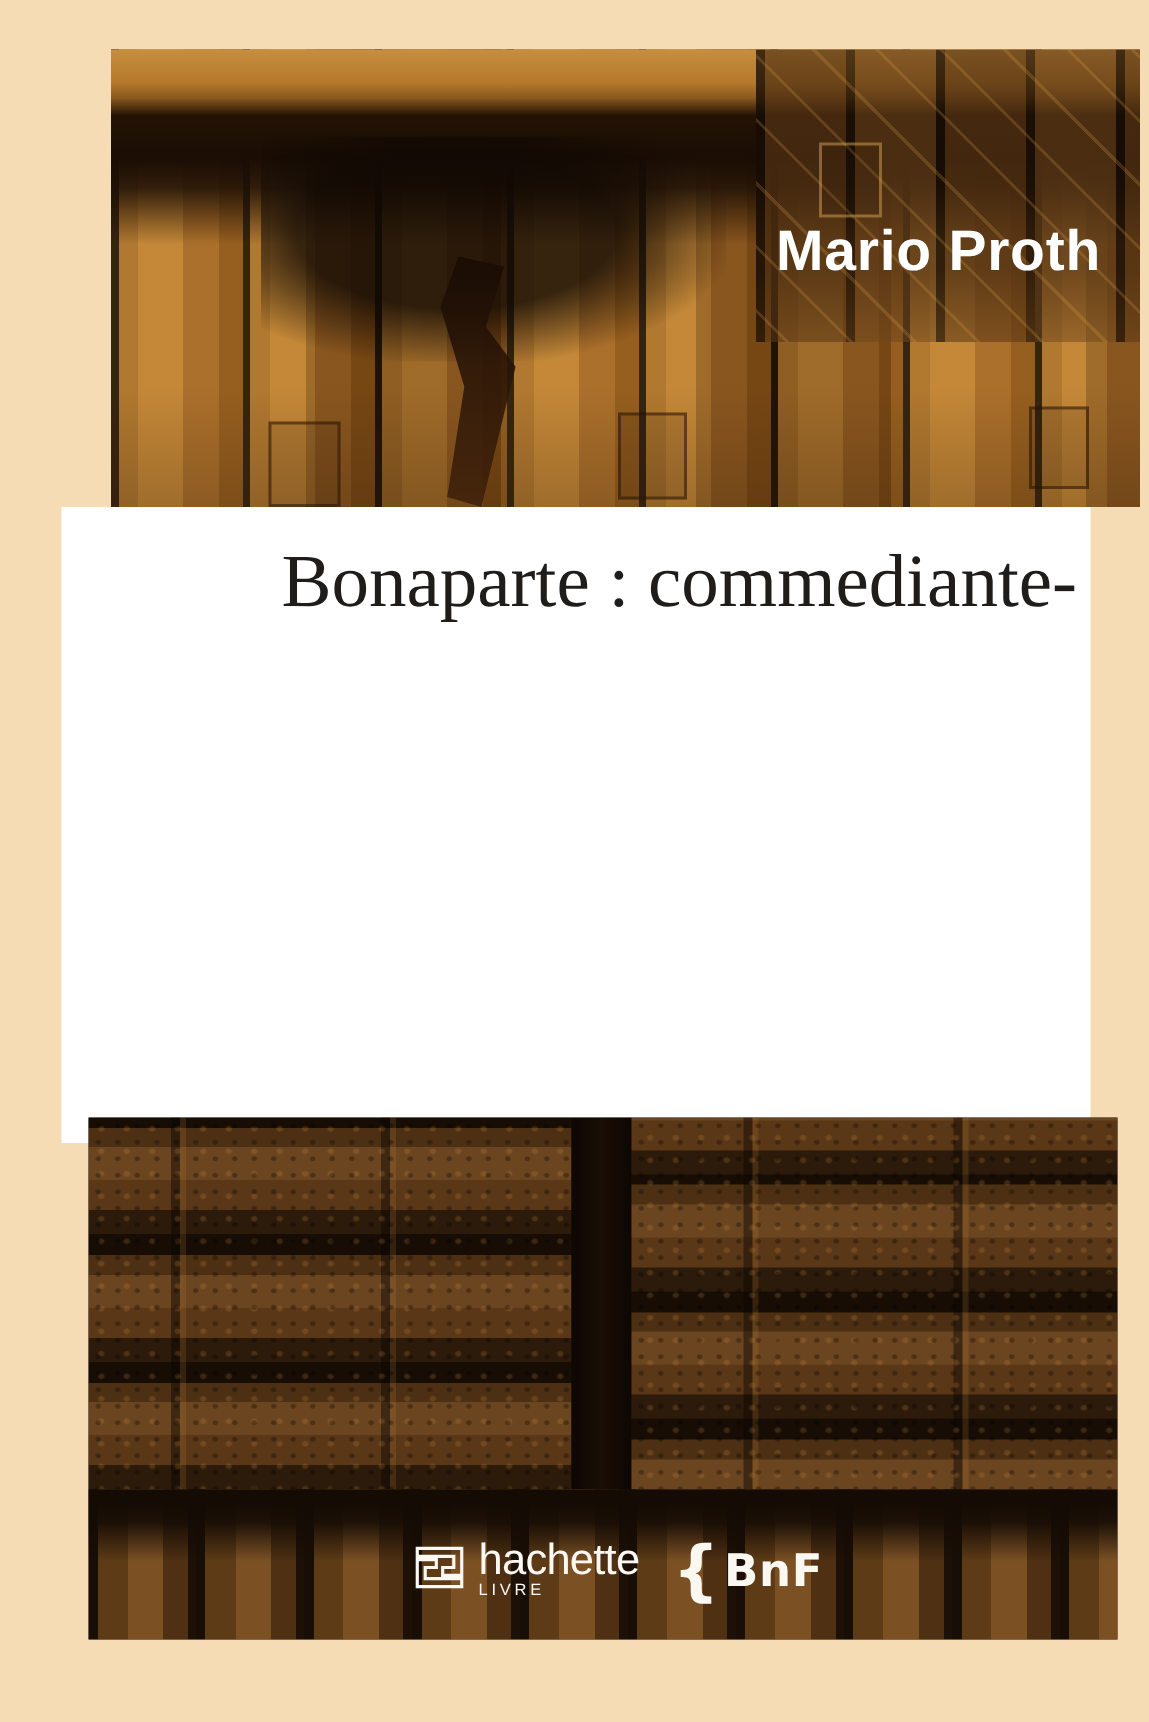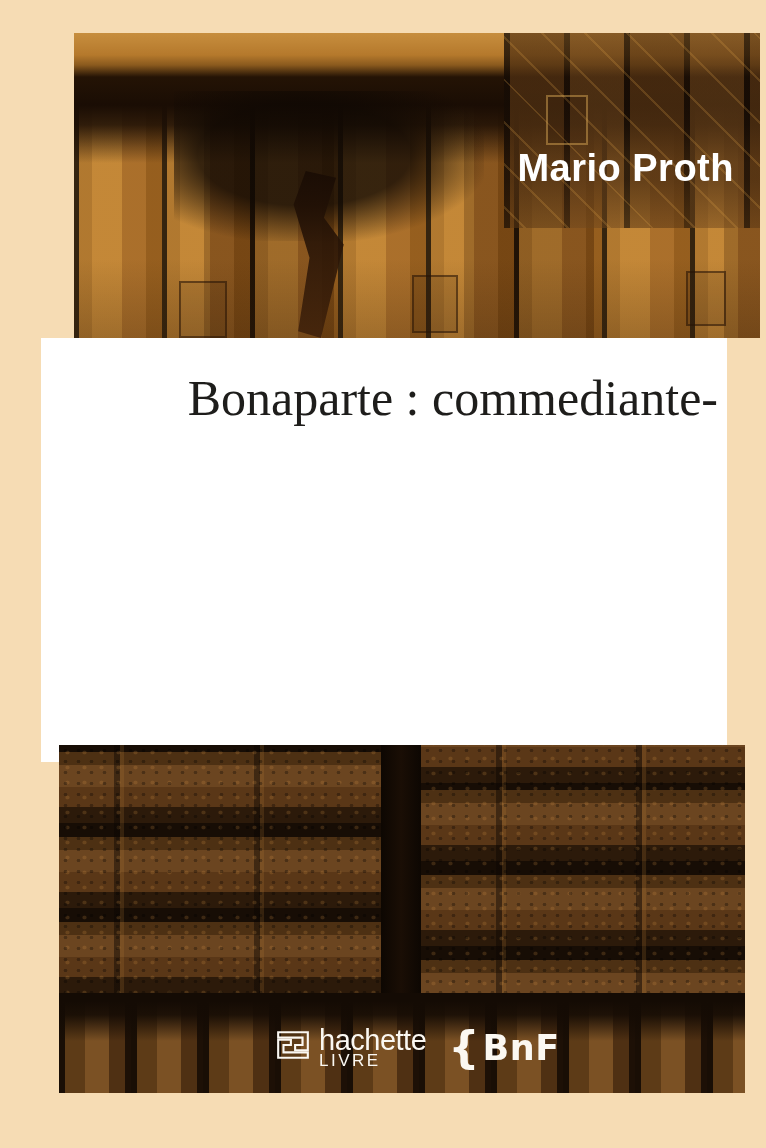--- a/index.html
+++ b/index.html
@@ -54,21 +54,21 @@
 
   .author {
     position:absolute; top:116px; right:26px;
     font-family:"Liberation Sans", sans-serif; font-weight:bold;
     font-size:38px; line-height:1.05; color:#ffffff; letter-spacing:0.5px;
   }
 
   
   .title-band {
     position:absolute; left:0; top:305px; width:686px; height:424px;
-    background:#ffffff; text-align:right; padding:25px 9px 0 0;
+    background:#ffffff; text-align:right; padding:14px 9px 0 0;
   }
   .title-line {
     font-family:"Liberation Serif", serif; font-weight:normal;
     font-size:50px; line-height:71px; color:#1e1d1b; letter-spacing:0;
   }
 
   
   .photo-bottom {
     position:absolute; left:0; top:712px; width:686px; height:348px;
     background:#1b0f05; overflow:hidden;margin-left:18px;
@@ -98,26 +98,26 @@
         #4f3013 50px 66px, #1d1006 66px 72px);
   }
 
   
   .logo-row { position:absolute; left:216px; bottom:25px; display:flex; align-items:center; gap:22px; }
   .hachette { display:flex; align-items:flex-start; gap:8px; color:#fbf8f2; }
   .hachette-icon { width:36px; height:36px; display:block; }
   .hachette-text { display:flex; flex-direction:column; }
   .hachette-word { font-family:"Liberation Sans", sans-serif; font-size:29px; line-height:26px;
                    letter-spacing:-0.5px; color:#fbf8f2; }
-  .hachette-sub  { font-family:"Liberation Sans", sans-serif; font-size:17px; line-height:15px;
+  .hachette-sub  { font-family:"Liberation Sans", sans-serif; font-size:11px; line-height:15px;
                    letter-spacing:2.5px; color:#fbf8f2; }
   .bnf { display:flex; align-items:center; color:#fbf8f2; }
   .bnf-brace { font-family:"DejaVu Sans", sans-serif; font-size:44px; line-height:36px;
                font-weight:bold; margin-right:3px; }
-  .bnf-word  { font-family:"DejaVu Sans", sans-serif; font-size:35px; line-height:36px;
+  .bnf-word  { font-family:"DejaVu Sans", sans-serif; font-size:30px; line-height:36px;
                font-weight:bold; letter-spacing:0.5px; }
 </style>
 </head>
 <body>
 
 <div class="cover">
   <div class="photo">
 
     <div class="photo-top">
       <div class="shelf"></div>

